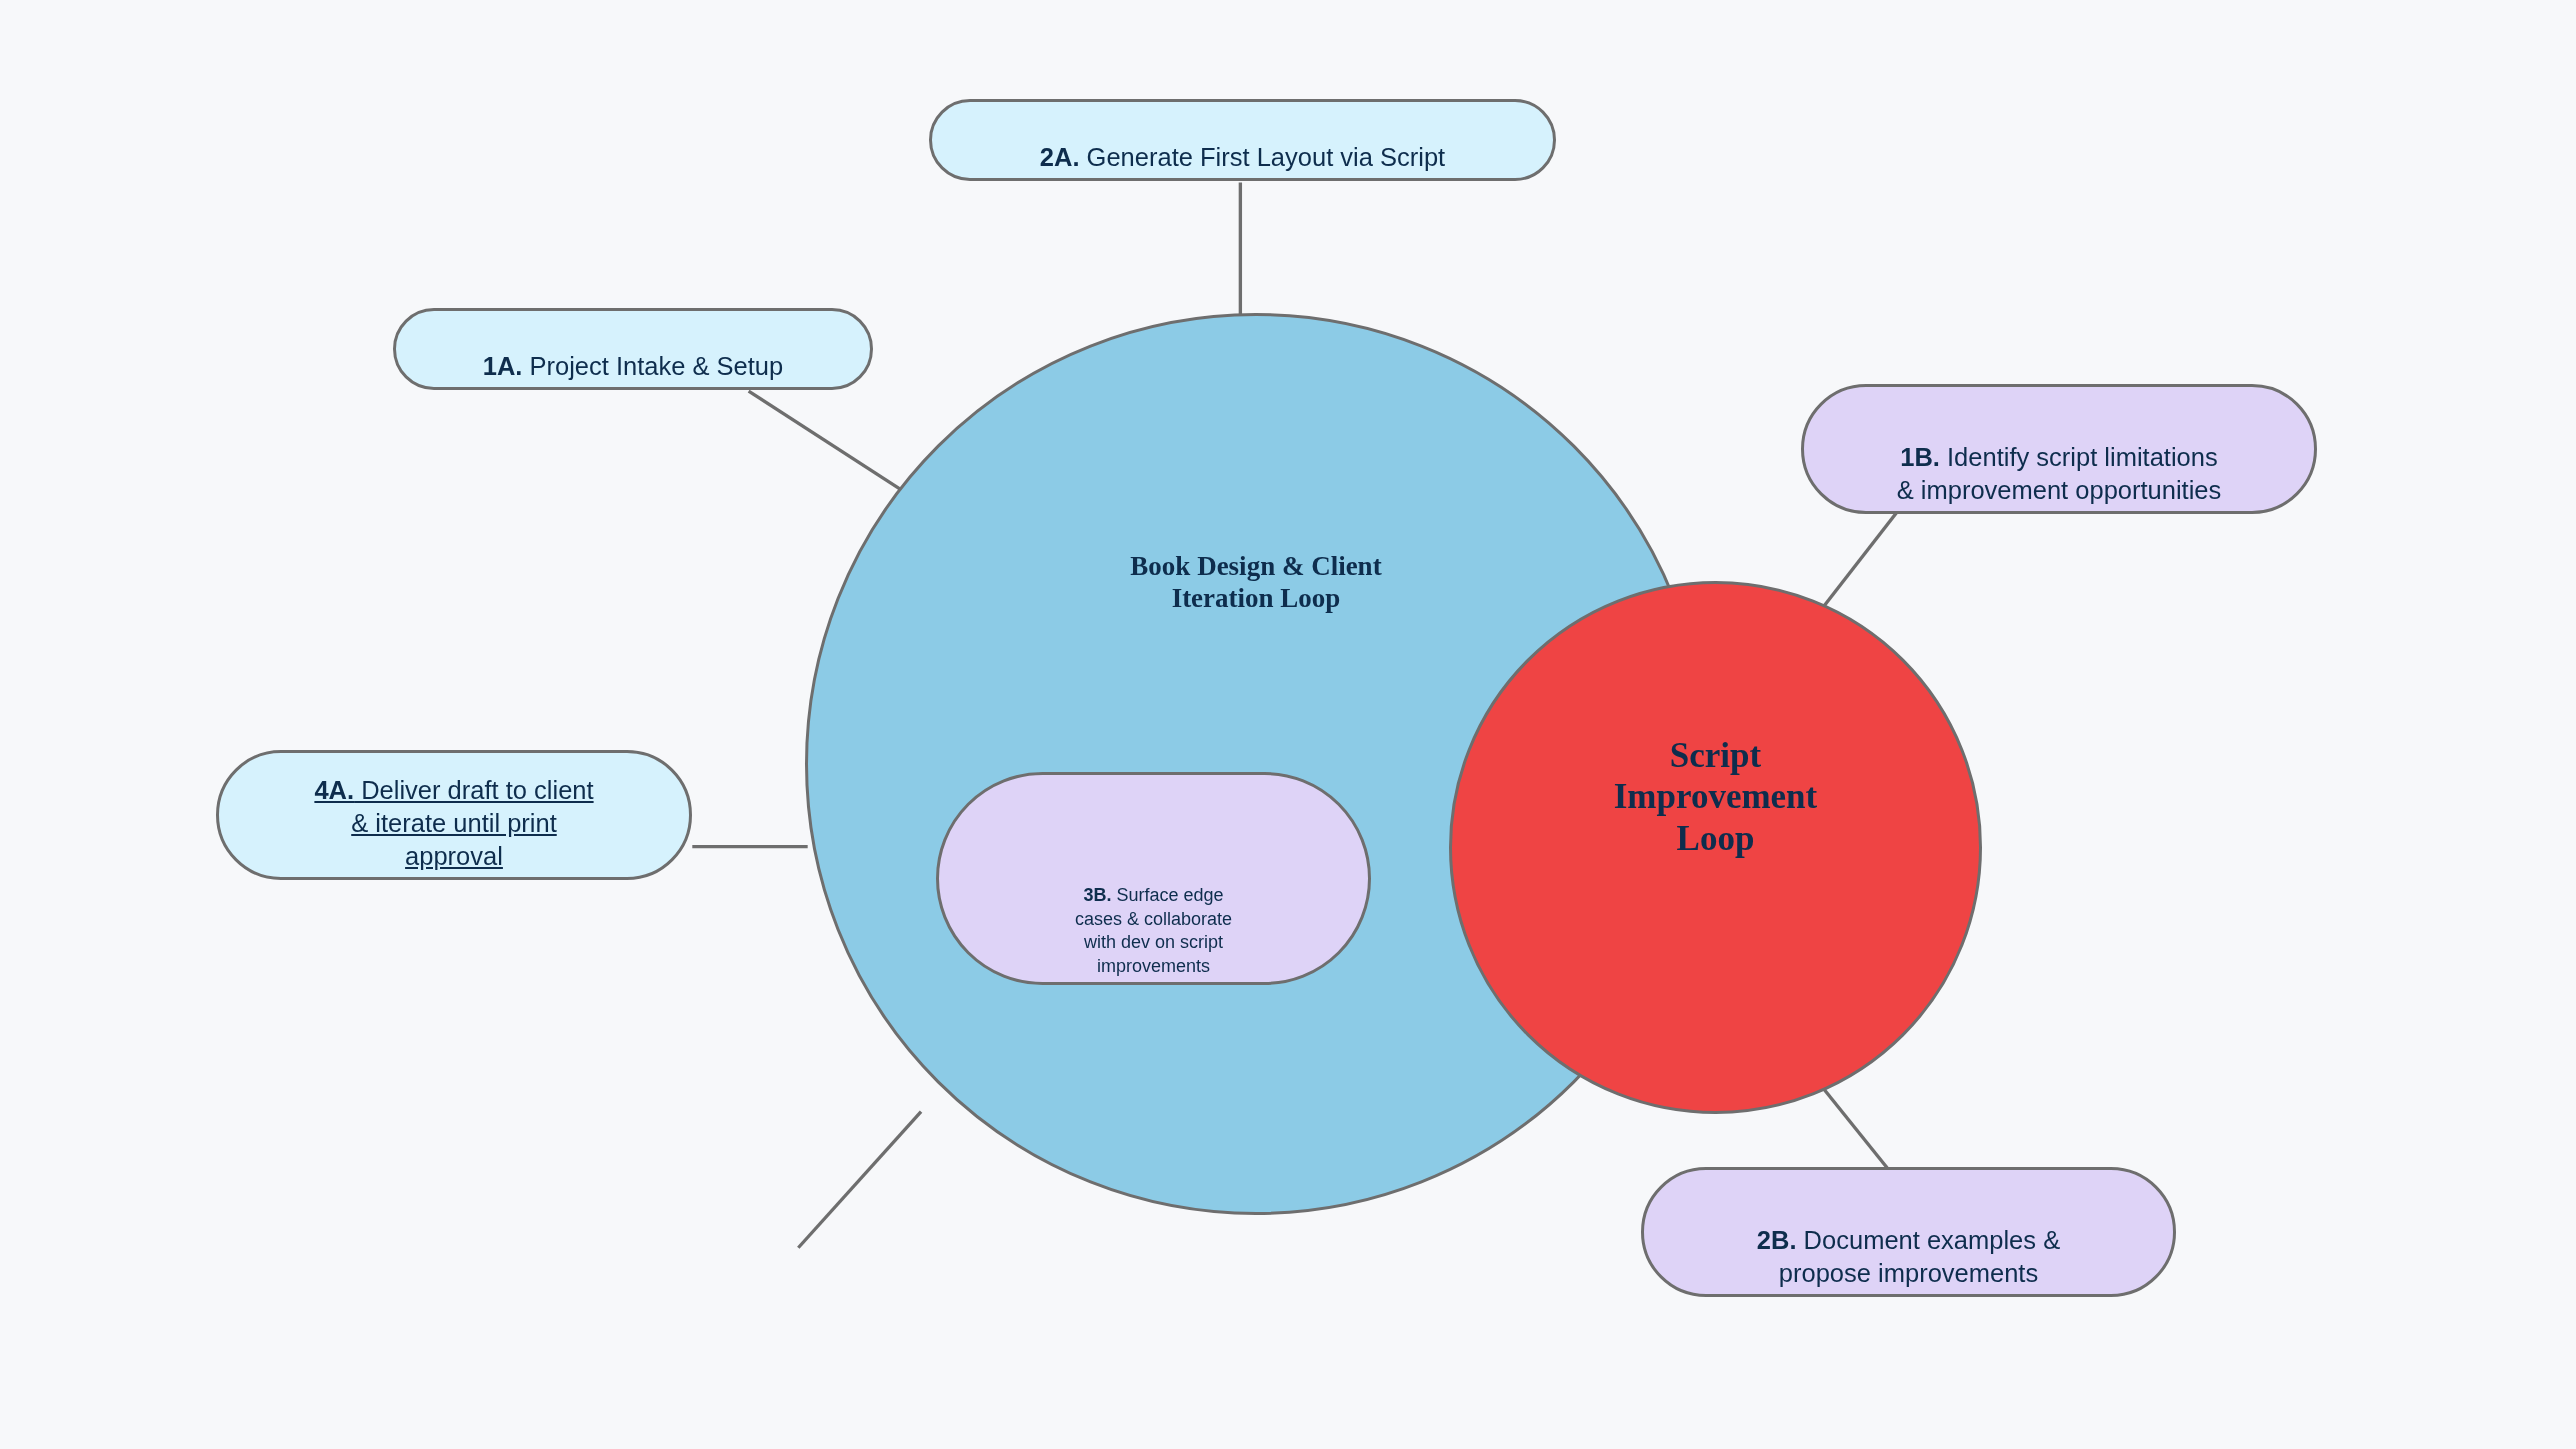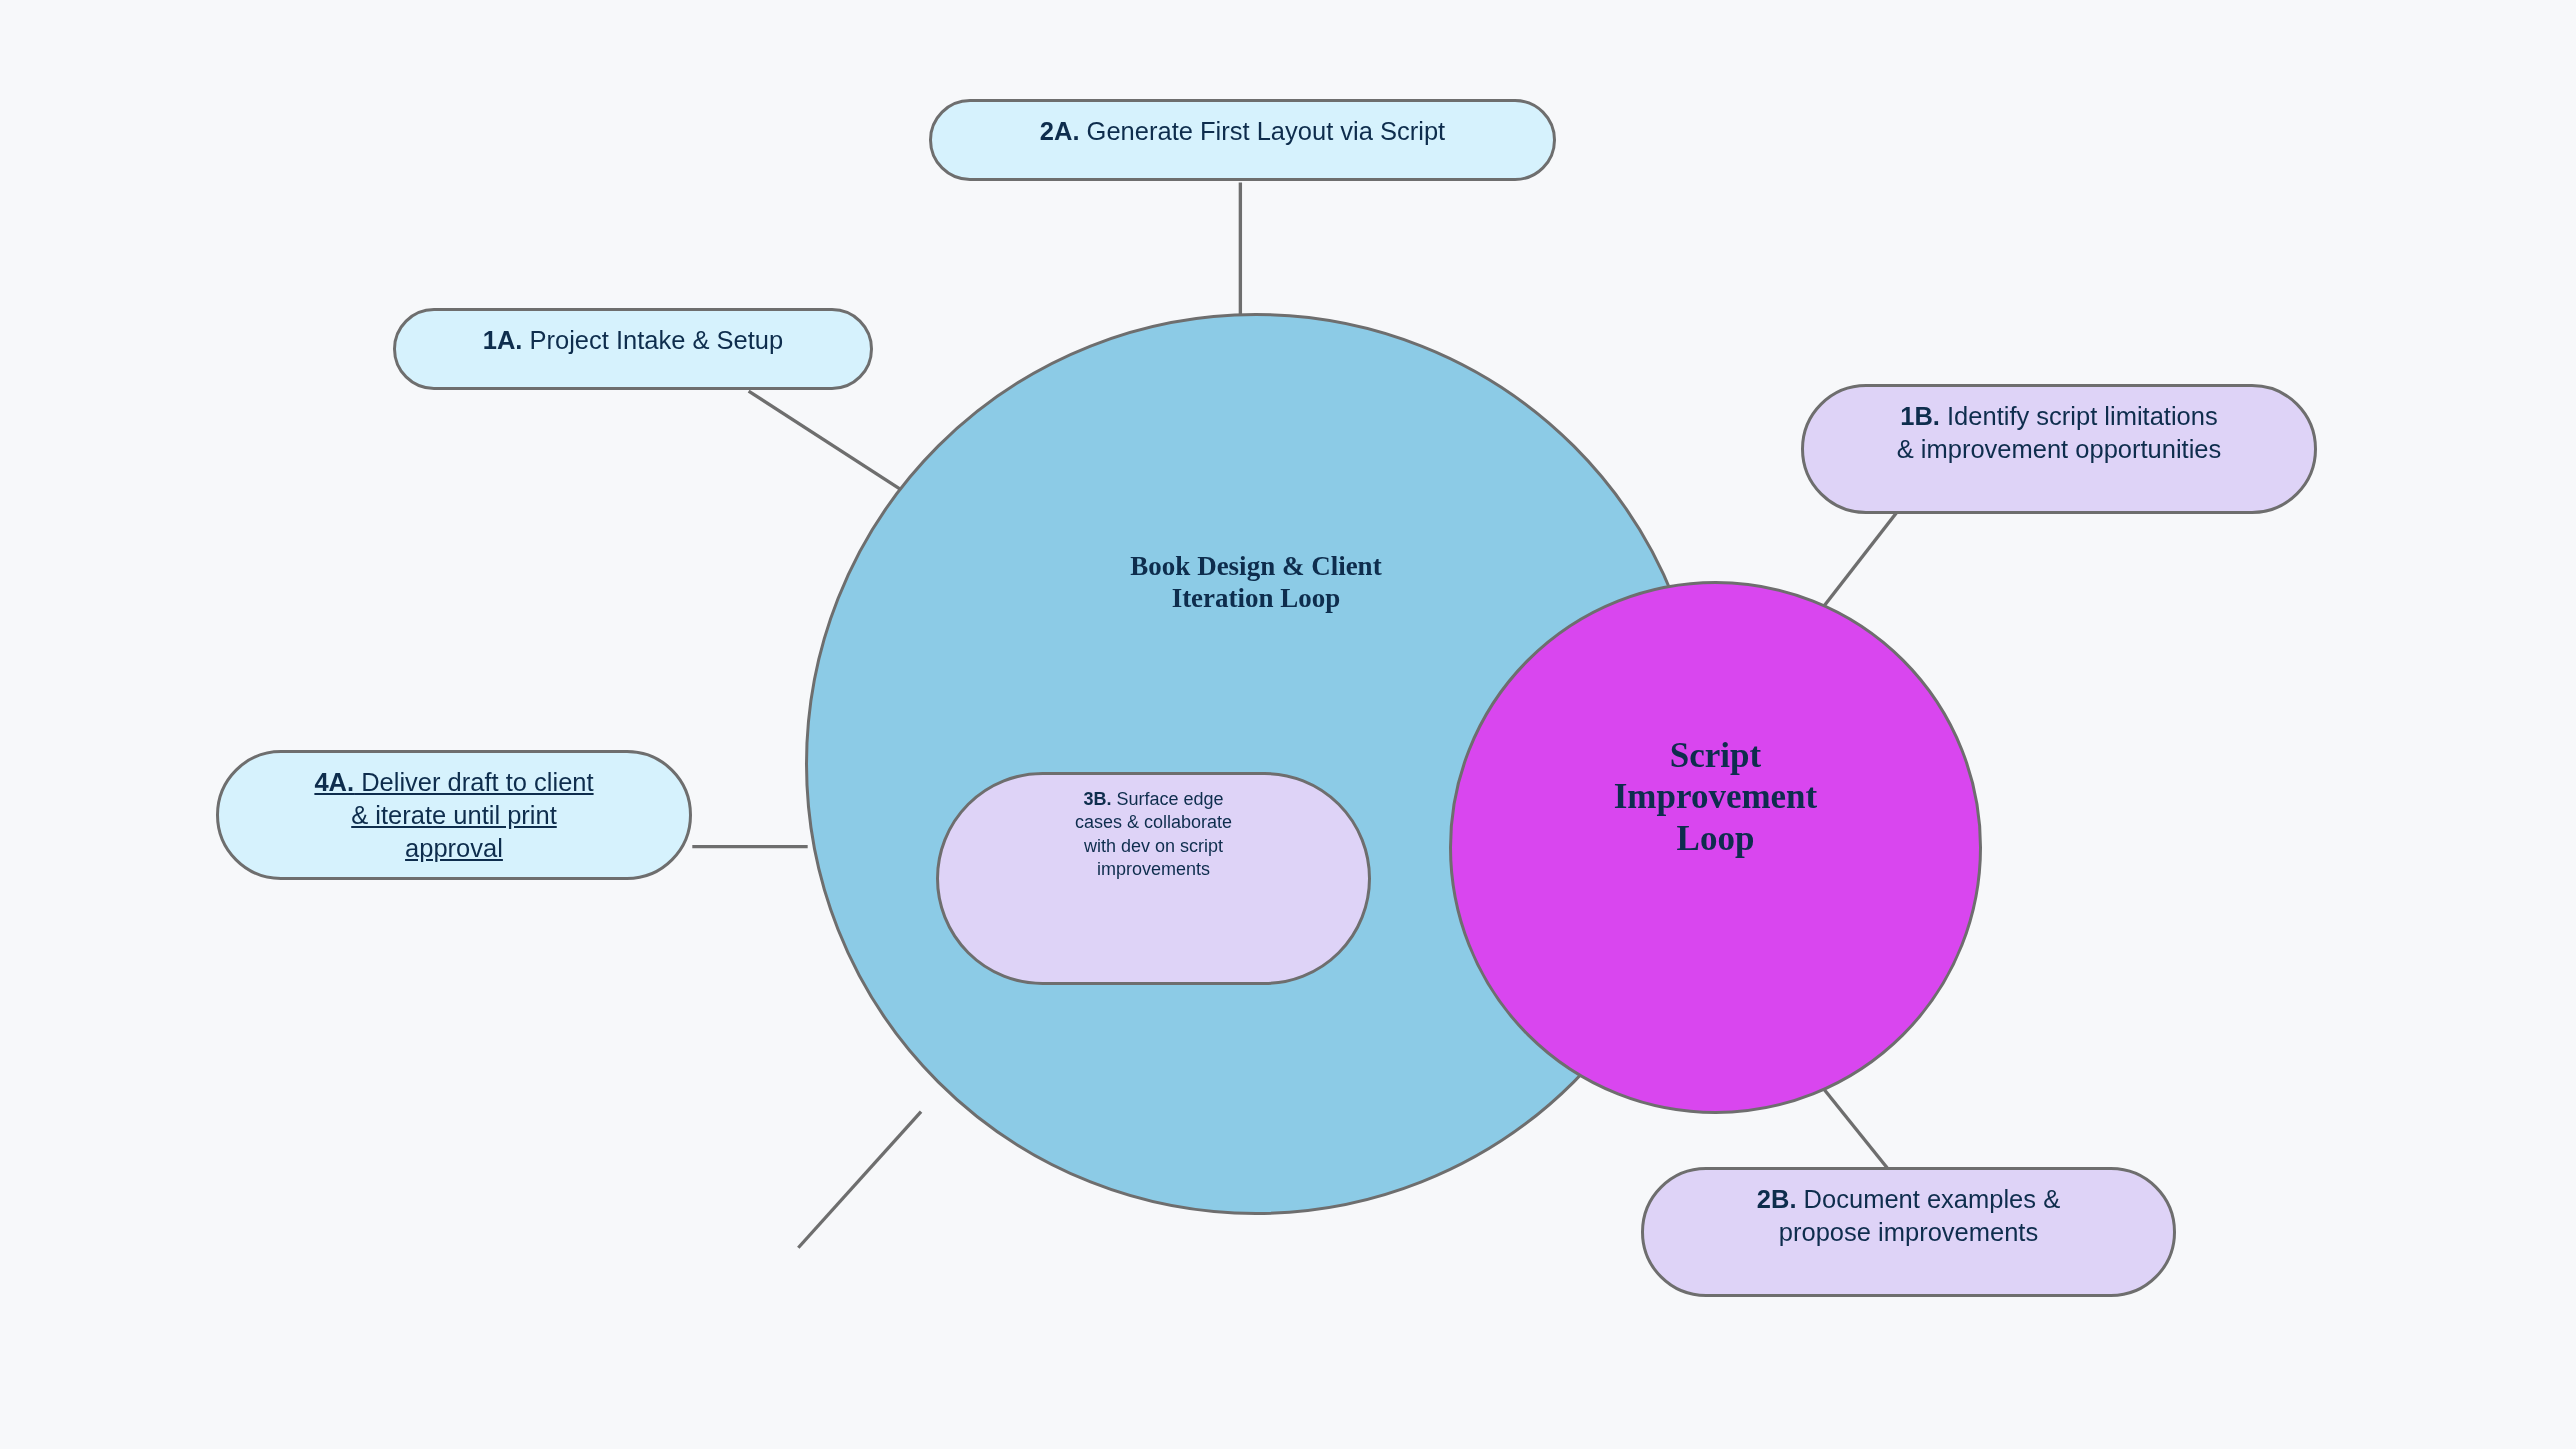--- a/index.html
+++ b/index.html
@@ -42,27 +42,27 @@
     text-align: center;
     line-height: 1.18;
     white-space: pre-line;
   }
   .node {
     position: absolute;
     box-sizing: border-box;
     border: 3.4px solid #6e6e6e;
     border-radius: 670px;
     display: flex;
-    align-items: flex-start;
+    align-items: flex-end;
     justify-content: center;
     text-align: center;
     color: #0e2d4d;
     font-size: 25.5px;
     line-height: 1.30;
-    padding: 13px 20px;
+    padding: 4px 20px;
   }
   .node .lbl {
     white-space: pre-line;
   }
   .node .tag {
     font-weight: bold;
   }
   .blue-node  { background: #d6f2fd; }
   .lav-node   { background: #ded3f7; }
 
@@ -76,21 +76,21 @@
   }
   #c-main .circle-title {
     font-size: 27px;
     margin-top: 235px;
   }
   #c-script {
     left: 1449px;
     top: 581px;
     width: 533px;
     height: 533px;
-    background: #d946ef;
+    background: #ef4444;
     z-index: 3;
   }
   #c-script .circle-title {
     font-size: 35px;
     margin-top: 151px;
   }
 
   #n-3b {
     left: 936px;
     top: 772px;

